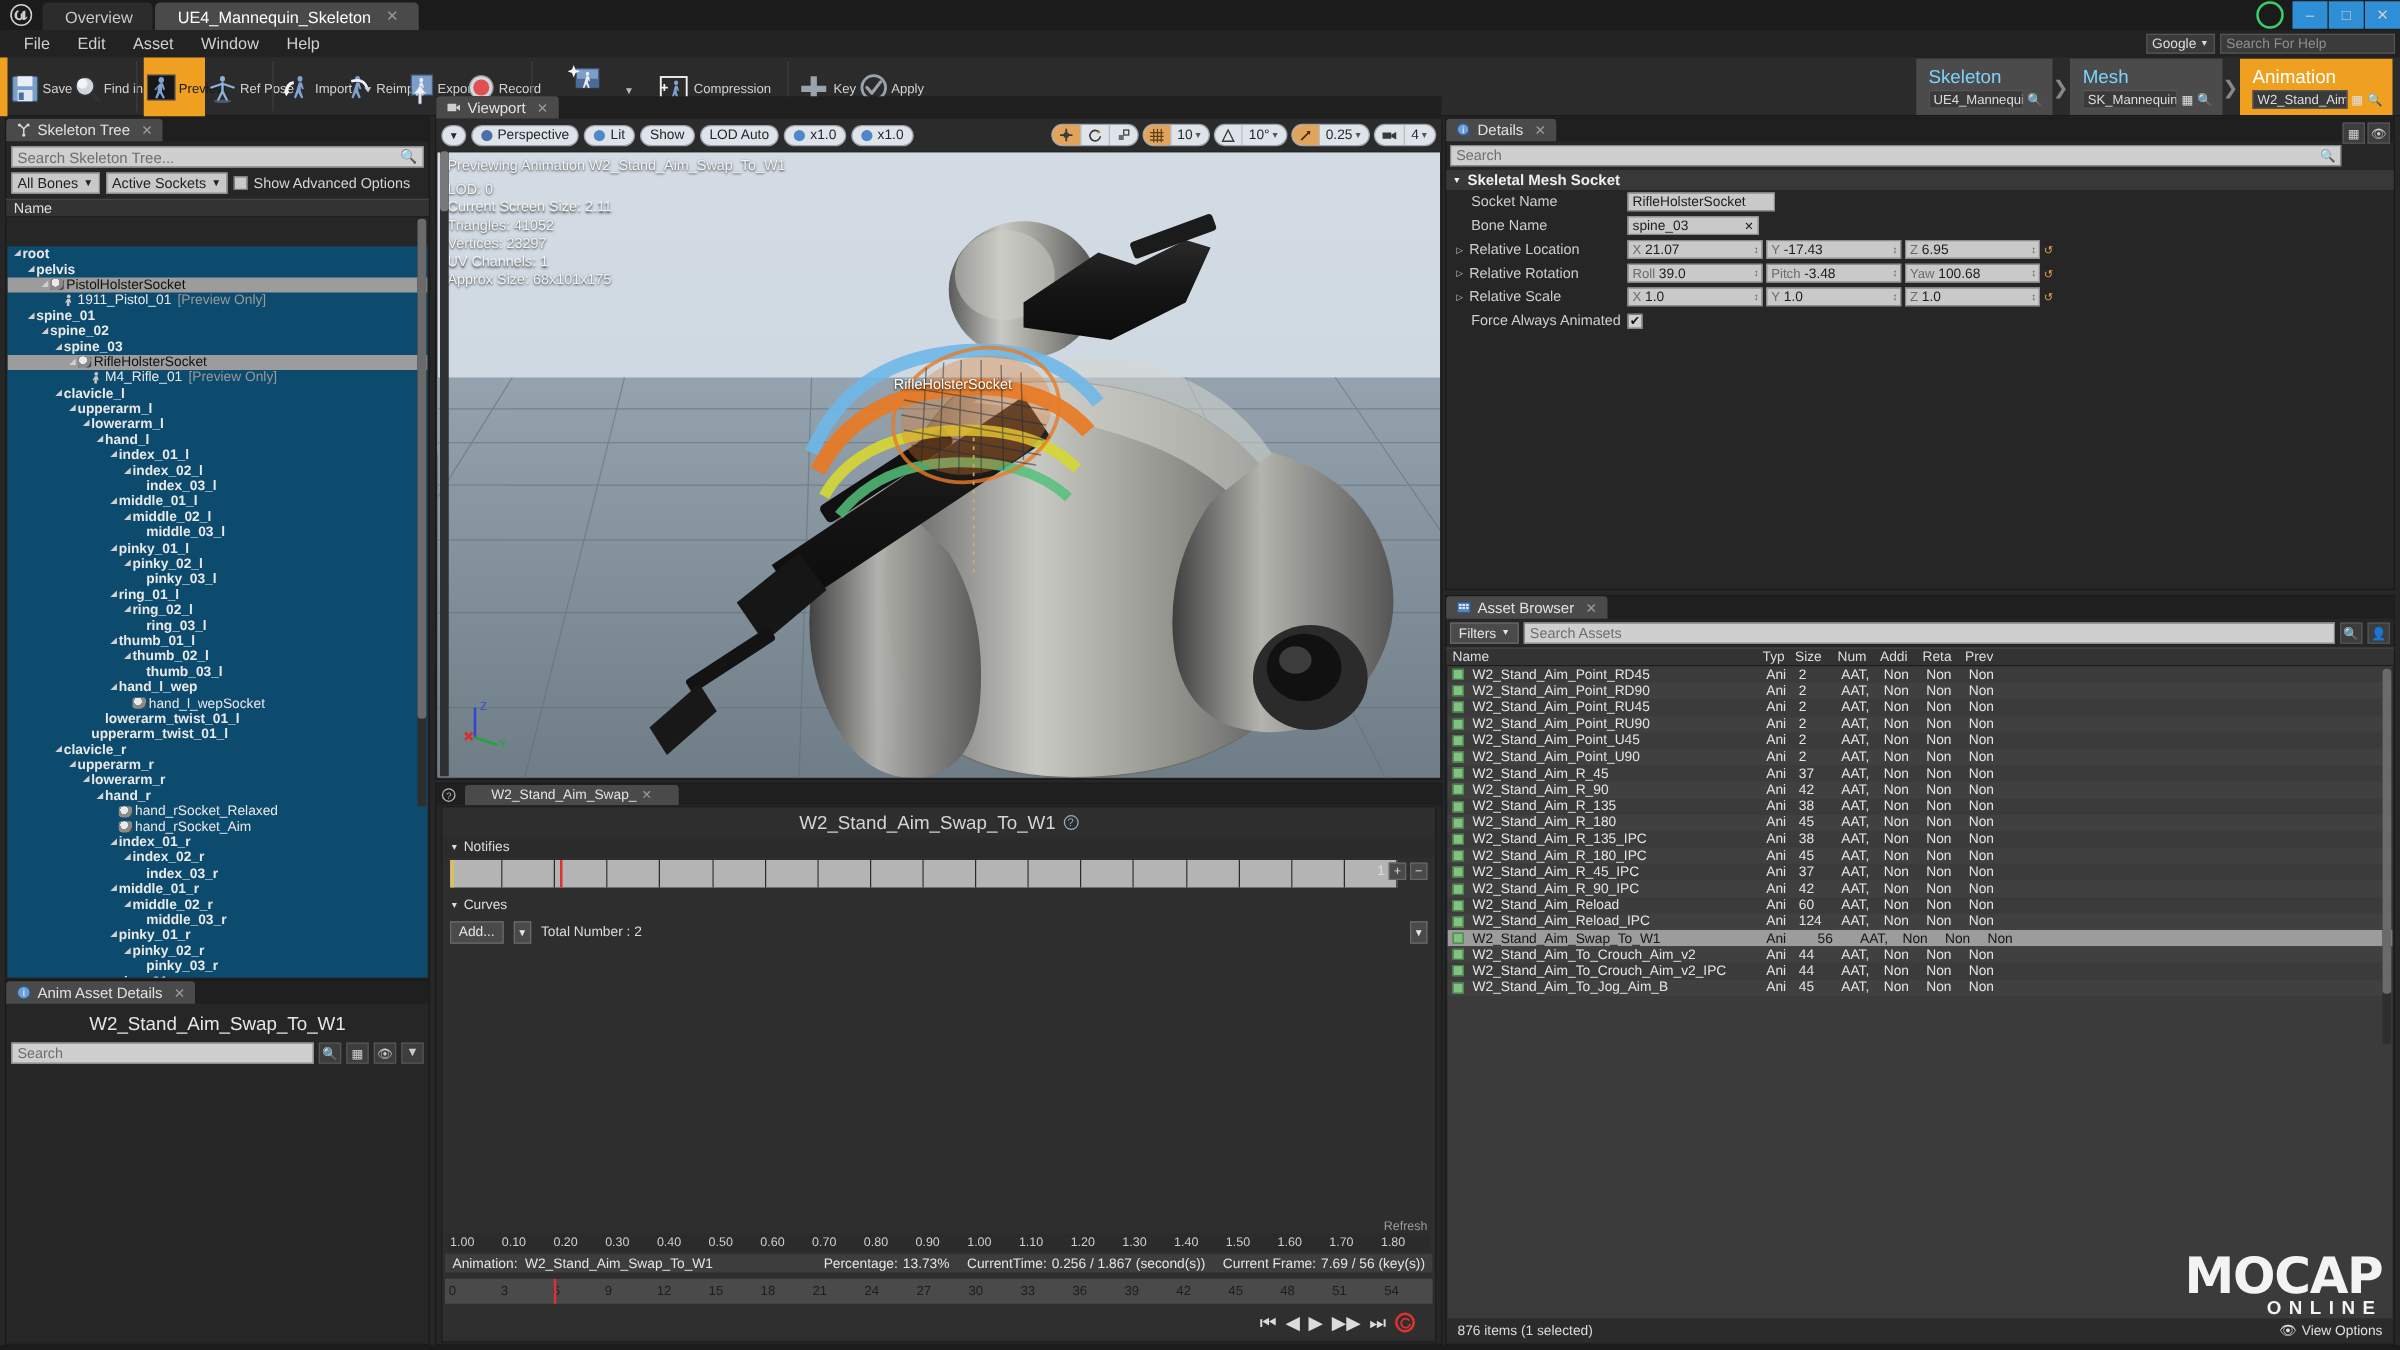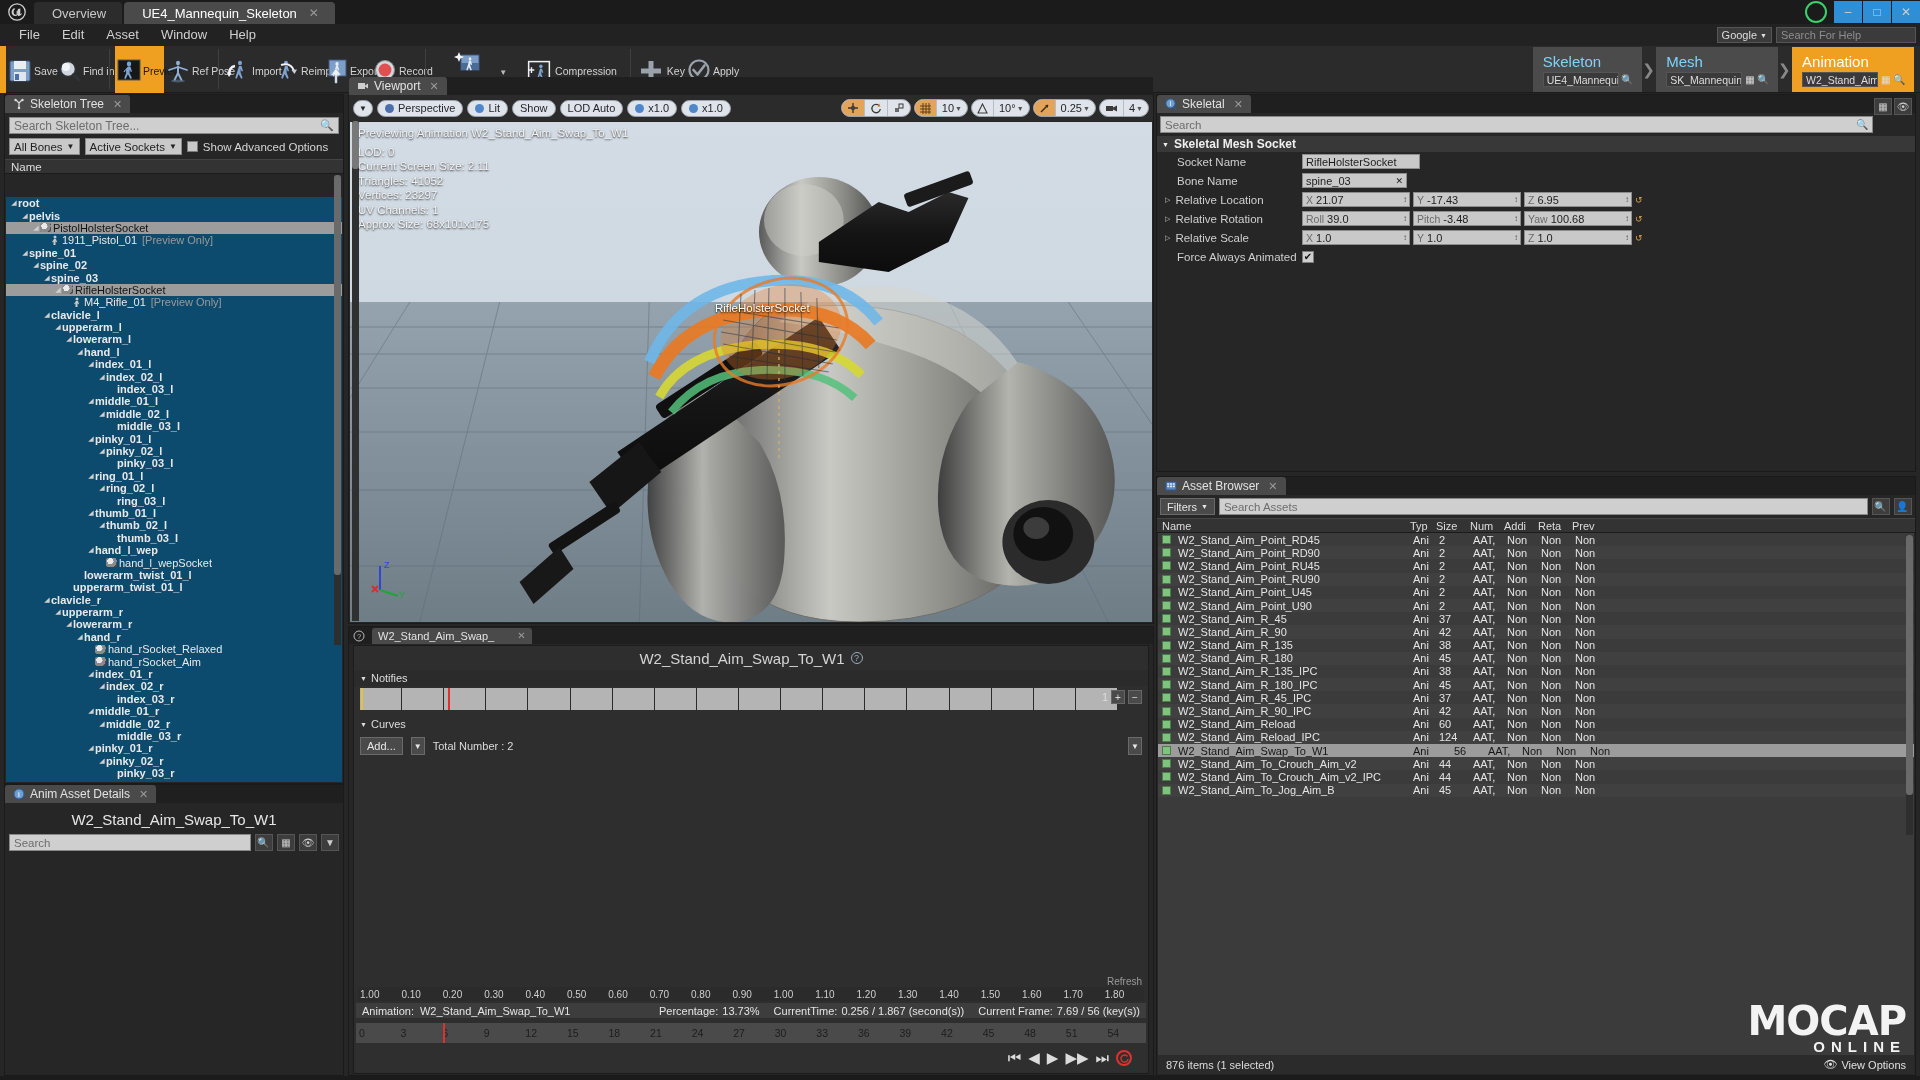--- a/index.html
+++ b/index.html
@@ -117,21 +117,21 @@
   .vp-scroll { position:absolute; left:352px; top:121px; width:7px; height:500px; background:#303030; }
   .vp-scroll i { position:absolute; left:0; top:0; width:7px; height:48px; background:#787878; border-radius:3px; display:block; }
 
   
   .mann { position:absolute; left:0; top:0; width:100%; height:100%; }
   .socket-label { position:absolute; font-size:11.5px; color:#fff; text-shadow:0 1px 2px #000; }
 
   
   #anim-timeline { left:348px; top:626px; width:806px; height:450px; }
   .at-tabrow { height:17px; background:#1f1f1f; display:flex; align-items:center; padding-left:4px; gap:5px; }
-  .at-tab { background:#4a4a4a; height:16px; display:flex; align-items:center; padding:0 6px; font-size:11px; color:#e2e2e2; gap:23px; border-top-left-radius:3px; border-top-right-radius:3px; }
+  .at-tab { background:#4a4a4a; height:16px; display:flex; align-items:center; padding:0 21px; font-size:11px; color:#e2e2e2; gap:4px; border-top-left-radius:3px; border-top-right-radius:3px; }
   .at-title { height:24px; display:flex; align-items:center; justify-content:center; font-size:15px; color:#d4d4d4; gap:6px; background:#2e2e2e; }
   .at-q { width:12px; height:12px; border:1px solid #9ab; border-radius:50%; font-size:9px; display:flex; align-items:center; justify-content:center; color:#9ab; }
   .at-track-hdr { height:16px; display:flex; align-items:center; gap:4px; padding-left:6px; font-size:11px; color:#ddd; background:#2b2b2b; }
   .notif-strip { height:22px; margin:2px 30px 0 6px; display:flex; background:#2b2b2b; position:relative; }
   .notif-cell { flex:1; background:#b4b4b4; border-right:1px solid #2b2b2b; }
   .notif-mark { position:absolute; top:0; width:2px; height:22px; }
   .pm-btn { width:14px; height:14px; background:#4a4a4a; border:1px solid #666; color:#ddd; font-size:10px; display:flex; align-items:center; justify-content:center; }
   .curves-row { margin-top:6px; height:16px; display:flex; align-items:center; gap:4px; padding-left:6px; font-size:11px; color:#ddd; }
   .add-row { display:flex; align-items:center; gap:8px; padding:5px 6px; }
   .addbtn { background:#4a4a4a; border:1px solid #6a6a6a; height:18px; padding:0 6px; font-size:11px; color:#e6e6e6; display:flex; align-items:center; }
@@ -1125,21 +1125,21 @@
   <div class="panel" id="details">
     <div class="panel-tabrow">
       <div class="panel-tab">
         <span class="p-ico">
           <svg width="12" height="12" viewBox="0 0 12 12">
               <circle cx="5.5" cy="5.5" r="4.6" fill="#6e9fd4" stroke="#2d5c92"></circle>
               <text x="5.5" y="8.4" font-size="7" text-anchor="middle" fill="#fff" font-family="sans-serif">i</text>
               <path d="M8 8.5 L11 11.5" stroke="#2d5c92" stroke-width="1.6"></path>
             </svg>
         </span>
-        <span>Skeletal</span>
+        <span>Details</span>
         <span class="x">✕</span>
       </div>
     </div>
 
     <div class="d-search" style="margin-right:42px;">
       <span>Search</span>
       <span style="position:absolute;right:3px;color:#444;font-size:10px;">🔍</span>
     </div>
     <div class="d-searchbtns">
       <div class="sq-btn">▦</div>

